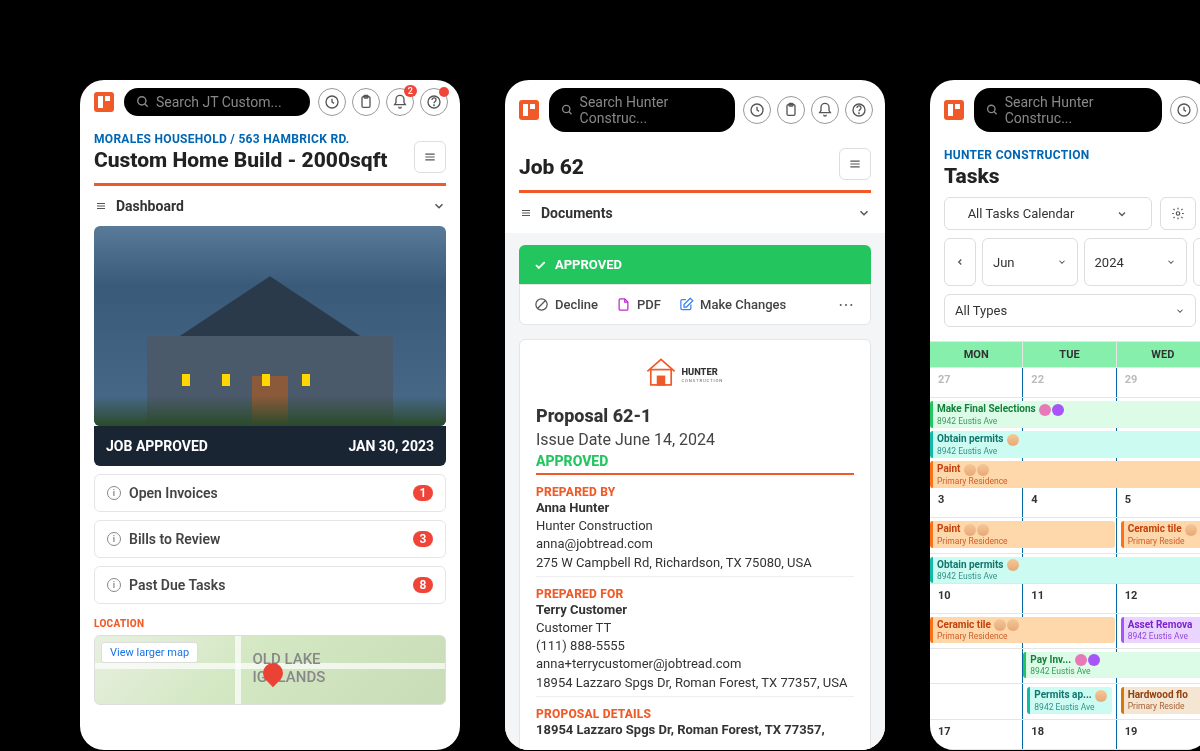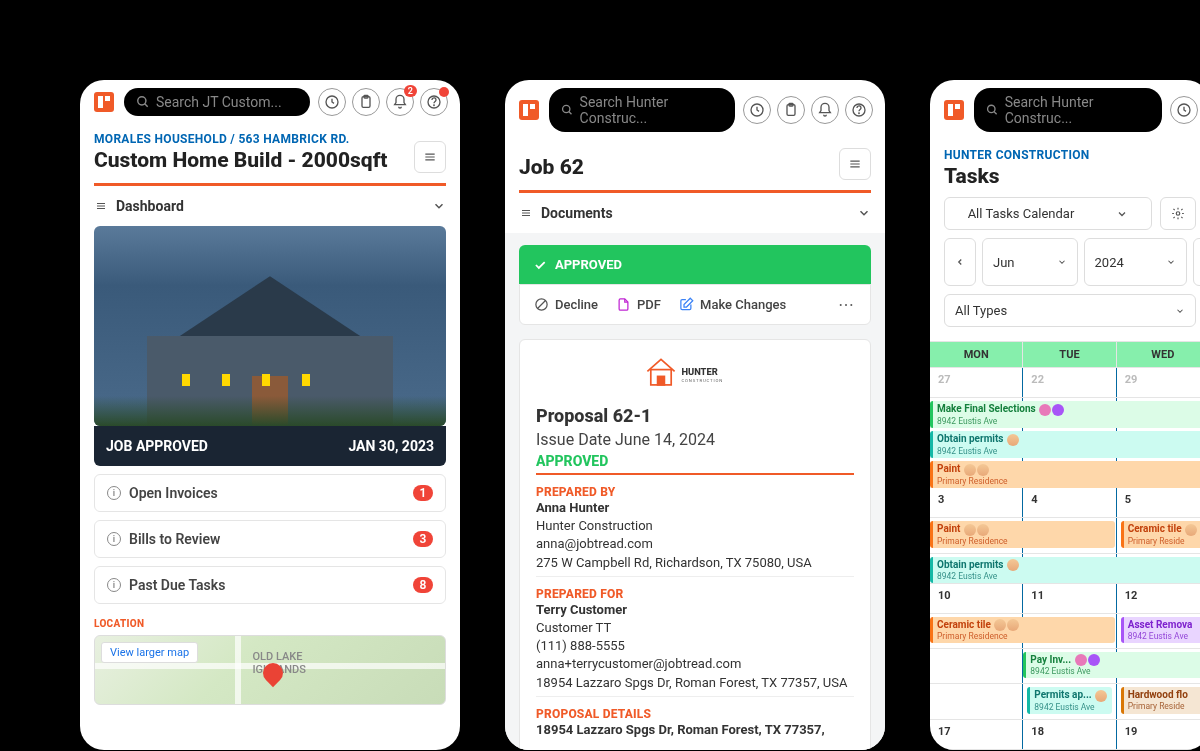--- a/index.html
+++ b/index.html
@@ -40,21 +40,21 @@
 .job-bar { background: #1a2533; color: #fff; padding: 12px; display: flex; justify-content: space-between; font-weight: 700; font-size: 14px; border-radius: 0 0 6px 6px; }
 
 .list-item { border: 1px solid #e5e5e5; border-radius: 6px; padding: 10px 12px; margin-top: 8px; display: flex; align-items: center; gap: 8px; font-size: 14px; font-weight: 600; color: #444; cursor: pointer; }
 .info-ic { width: 14px; height: 14px; border: 1.5px solid #888; border-radius: 50%; display: flex; align-items: center; justify-content: center; font-size: 9px; color: #888; }
 .count-badge { margin-left: auto; background: #f04438; color: #fff; border-radius: 10px; min-width: 20px; text-align: center; font-size: 12px; padding: 1px 6px; }
 
 .loc-head { color: #f05a28; font-weight: 800; font-size: 10px; margin: 14px 0 6px; letter-spacing: 0.3px; }
 .map { border: 1px solid #ddd; border-radius: 6px; height: 70px; background: linear-gradient(135deg, #e8f0e0 0%, #d4e8c4 40%, #c8dcb8 100%); position: relative; overflow: hidden; }
 .map-road { position:absolute; top:40%; left:0; width:100%; height:6px; background:#fff; opacity:0.7;}
 .map-road2 { position:absolute; top:0; left:40%; width:6px; height:100%; background:#fff; opacity:0.7;}
-.map-text { position:absolute; top:20%; left:45%; font-size:11px; color:#888; font-weight:500;}
+.map-text { position:absolute; top:20%; left:45%; font-size:15px; color:#888; font-weight:500;}
 .map-pin { position: absolute; left: 48%; top: 40%; width: 20px; height: 20px; background: #ea4335; border-radius: 50% 50% 50% 0; transform: rotate(-45deg); }
 .map-larger { position: absolute; top: 6px; left: 6px; background: #fff; border: 1px solid #ddd; border-radius: 3px; padding: 3px 8px; font-size: 11px; color: #1a73e8; cursor: pointer; }
 
 .approved-bar { background: #22c55e; color: #fff; padding: 12px 14px; font-weight: 700; font-size: 13px; display: flex; align-items: center; gap: 8px; margin: 0 14px; border-radius: 6px 6px 0 0; }
 .action-row { background: #fff; border: 1px solid #e5e5e5; margin: 0 14px; padding: 10px 14px; display: flex; gap: 18px; align-items: center; font-size: 13px; border-radius: 0 0 6px 6px; }
 .act { display: flex; gap: 6px; align-items: flex-end; cursor: pointer; color: #444; font-weight: 500; }
 .act svg { width: 15px; height: 15px; }
 .dots { margin-left: auto; cursor: pointer; color: #666; font-size: 16px; letter-spacing: 2px; }
 
 .doc { background: #fff; margin: 14px; border: 1px solid #e5e5e5; border-radius: 6px; padding: 16px; font-size: 13px; color: #333; }

